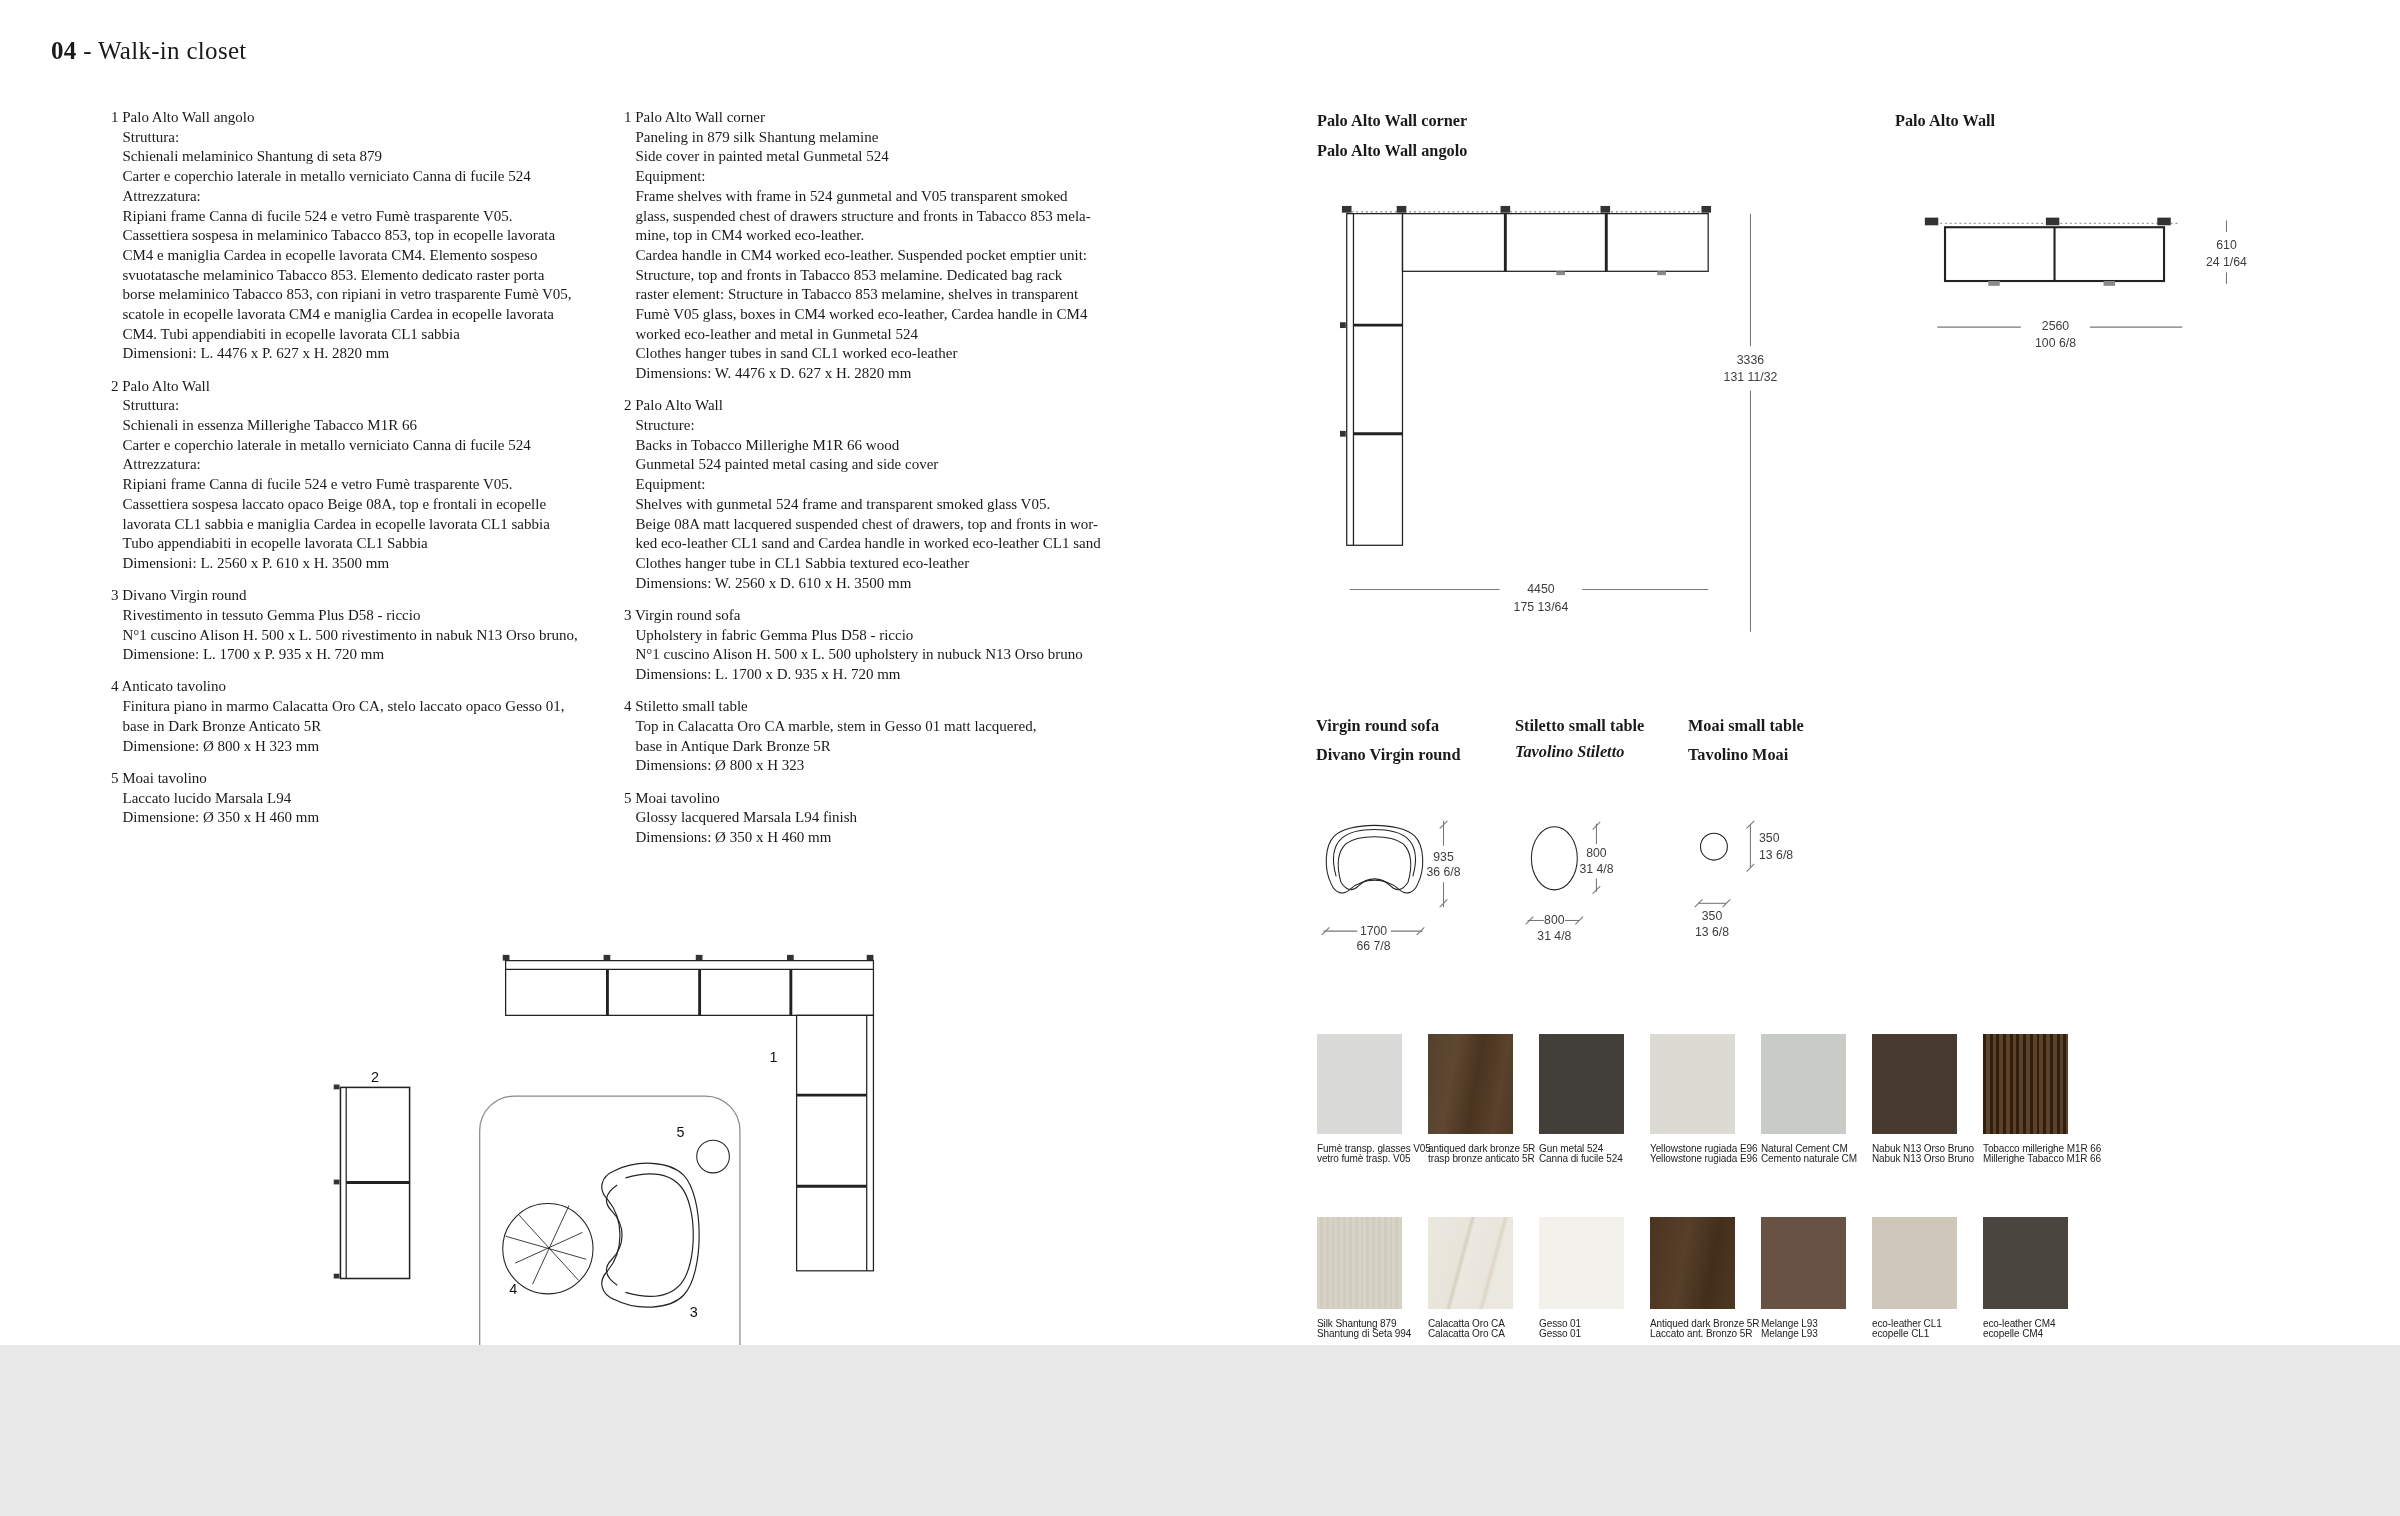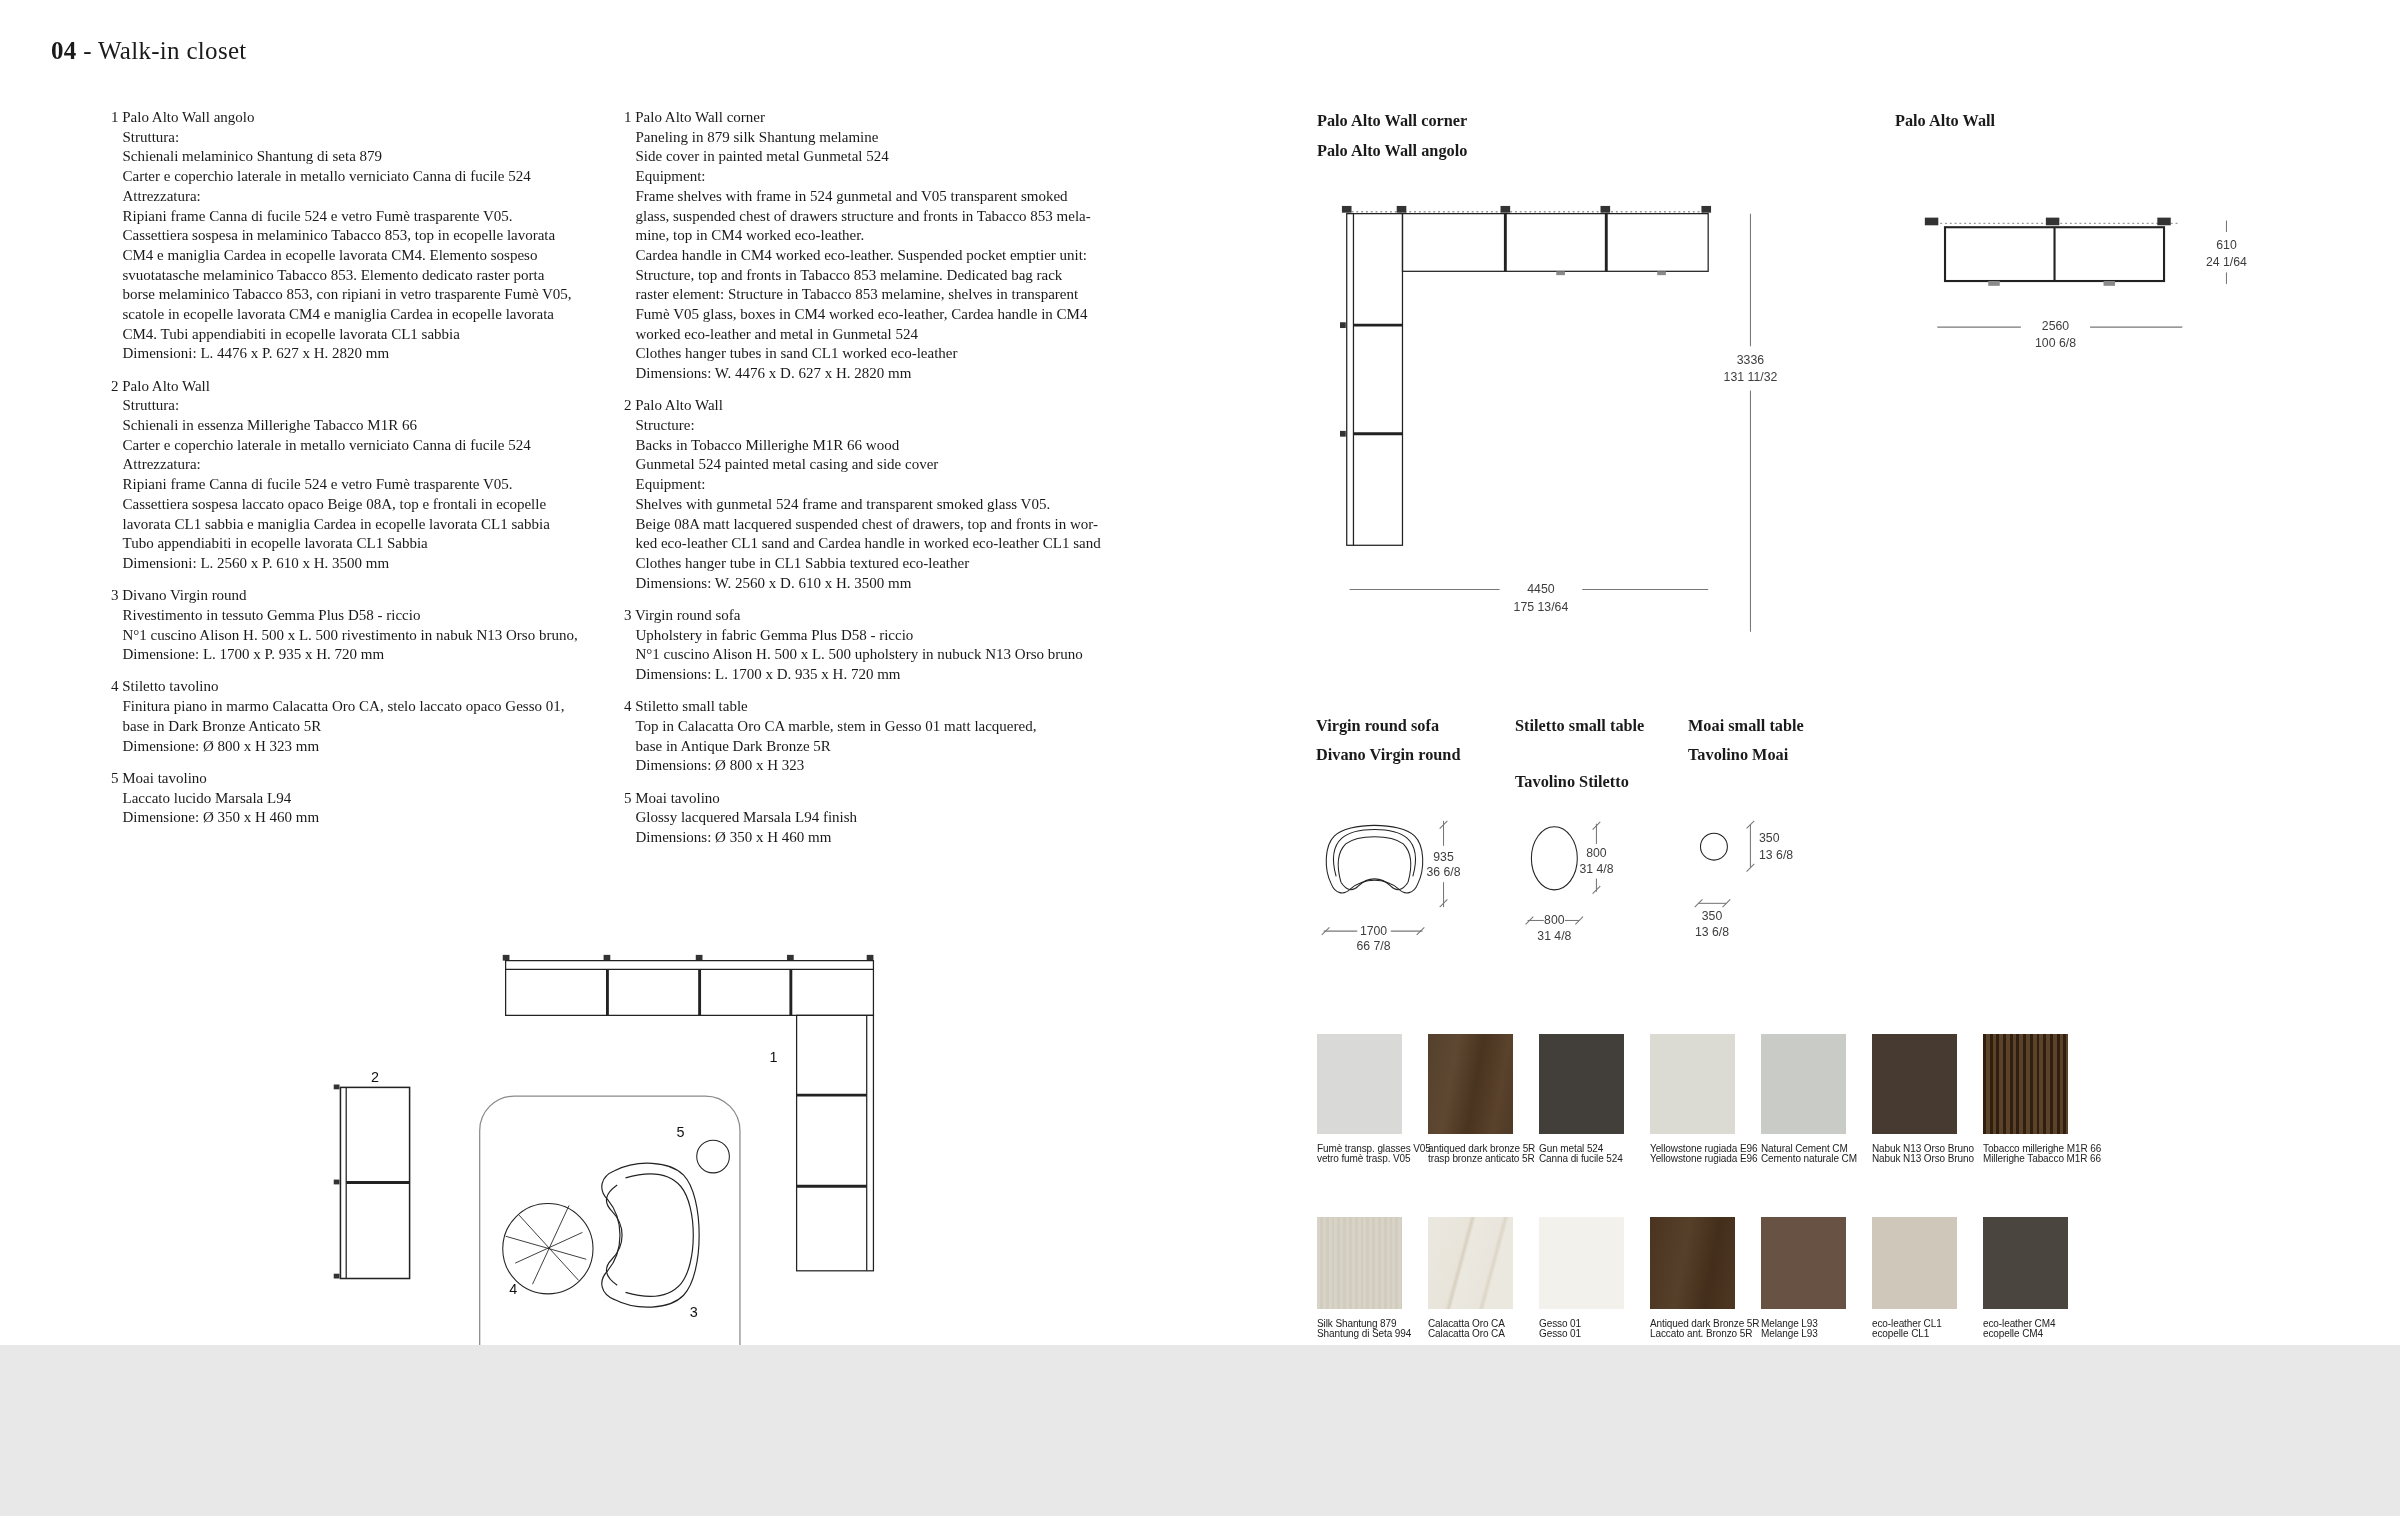--- a/index.html
+++ b/index.html
@@ -69,21 +69,21 @@
 Tubo appendiabiti in ecopelle lavorata CL1 Sabbia
 Dimensioni: L. 2560 x P. 610 x H. 3500 mm</div>
     </div>
       <div class="spec">
       <div class="spec-title"><span>3</span> <span>Divano Virgin round</span></div>
       <div class="spec-body">Rivestimento in tessuto Gemma Plus D58 - riccio
 N°1 cuscino Alison H. 500 x L. 500 rivestimento in nabuk N13 Orso bruno,
 Dimensione: L. 1700 x P. 935 x H. 720 mm</div>
     </div>
       <div class="spec">
-      <div class="spec-title"><span>4</span> <span>Stiletto tavolino</span></div>
+      <div class="spec-title"><span>4</span> <span>Anticato tavolino</span></div>
       <div class="spec-body">Finitura piano in marmo Calacatta Oro CA, stelo laccato opaco Gesso 01,
 base in Dark Bronze Anticato 5R
 Dimensione: Ø 800 x H 323 mm</div>
     </div>
       <div class="spec">
       <div class="spec-title"><span>5</span> <span>Moai tavolino</span></div>
       <div class="spec-body">Laccato lucido Marsala L94
 Dimensione: Ø 350 x H 460 mm</div>
     </div>
     </div>
@@ -136,21 +136,21 @@
 Dimensions: Ø 350 x H 460 mm</div>
     </div>
     </div>
 
   <div class="dr-title" style="left:1317px;top:111px;">Palo Alto Wall corner</div>
   <div class="dr-title" style="left:1317px;top:141px;">Palo Alto Wall angolo</div>
   <div class="dr-title" style="left:1895px;top:111px;">Palo Alto Wall</div>
   <div class="dr-title" style="left:1316px;top:716px;">Virgin round sofa</div>
   <div class="dr-title" style="left:1316px;top:745px;">Divano Virgin round</div>
   <div class="dr-title" style="left:1515px;top:716px;">Stiletto small table</div>
-  <div class="dr-title" style="left:1515px;top:772px;">Tavolino Stiletto</div>
+  <div class="dr-title" style="left:1515px;top:742px;font-style:italic;">Tavolino Stiletto</div>
   <div class="dr-title" style="left:1688px;top:716px;">Moai small table</div>
   <div class="dr-title" style="left:1688px;top:745px;">Tavolino Moai</div>
 
   <svg class="drawing" style="left:1340px;top:202px;" width="447" height="452" viewBox="0 0 465 470">
     <line class="dash" x1="7" y1="10" x2="383" y2="10"></line>
     <rect class="mark" x="2" y="4" width="10" height="7"></rect>
       <rect class="mark" x="59" y="4" width="10" height="7"></rect>
     <rect class="mark" x="167" y="4" width="10" height="7"></rect>
       <rect class="mark" x="271" y="4" width="10" height="7"></rect>
     <rect class="mark" x="376" y="4" width="10" height="7"></rect>

